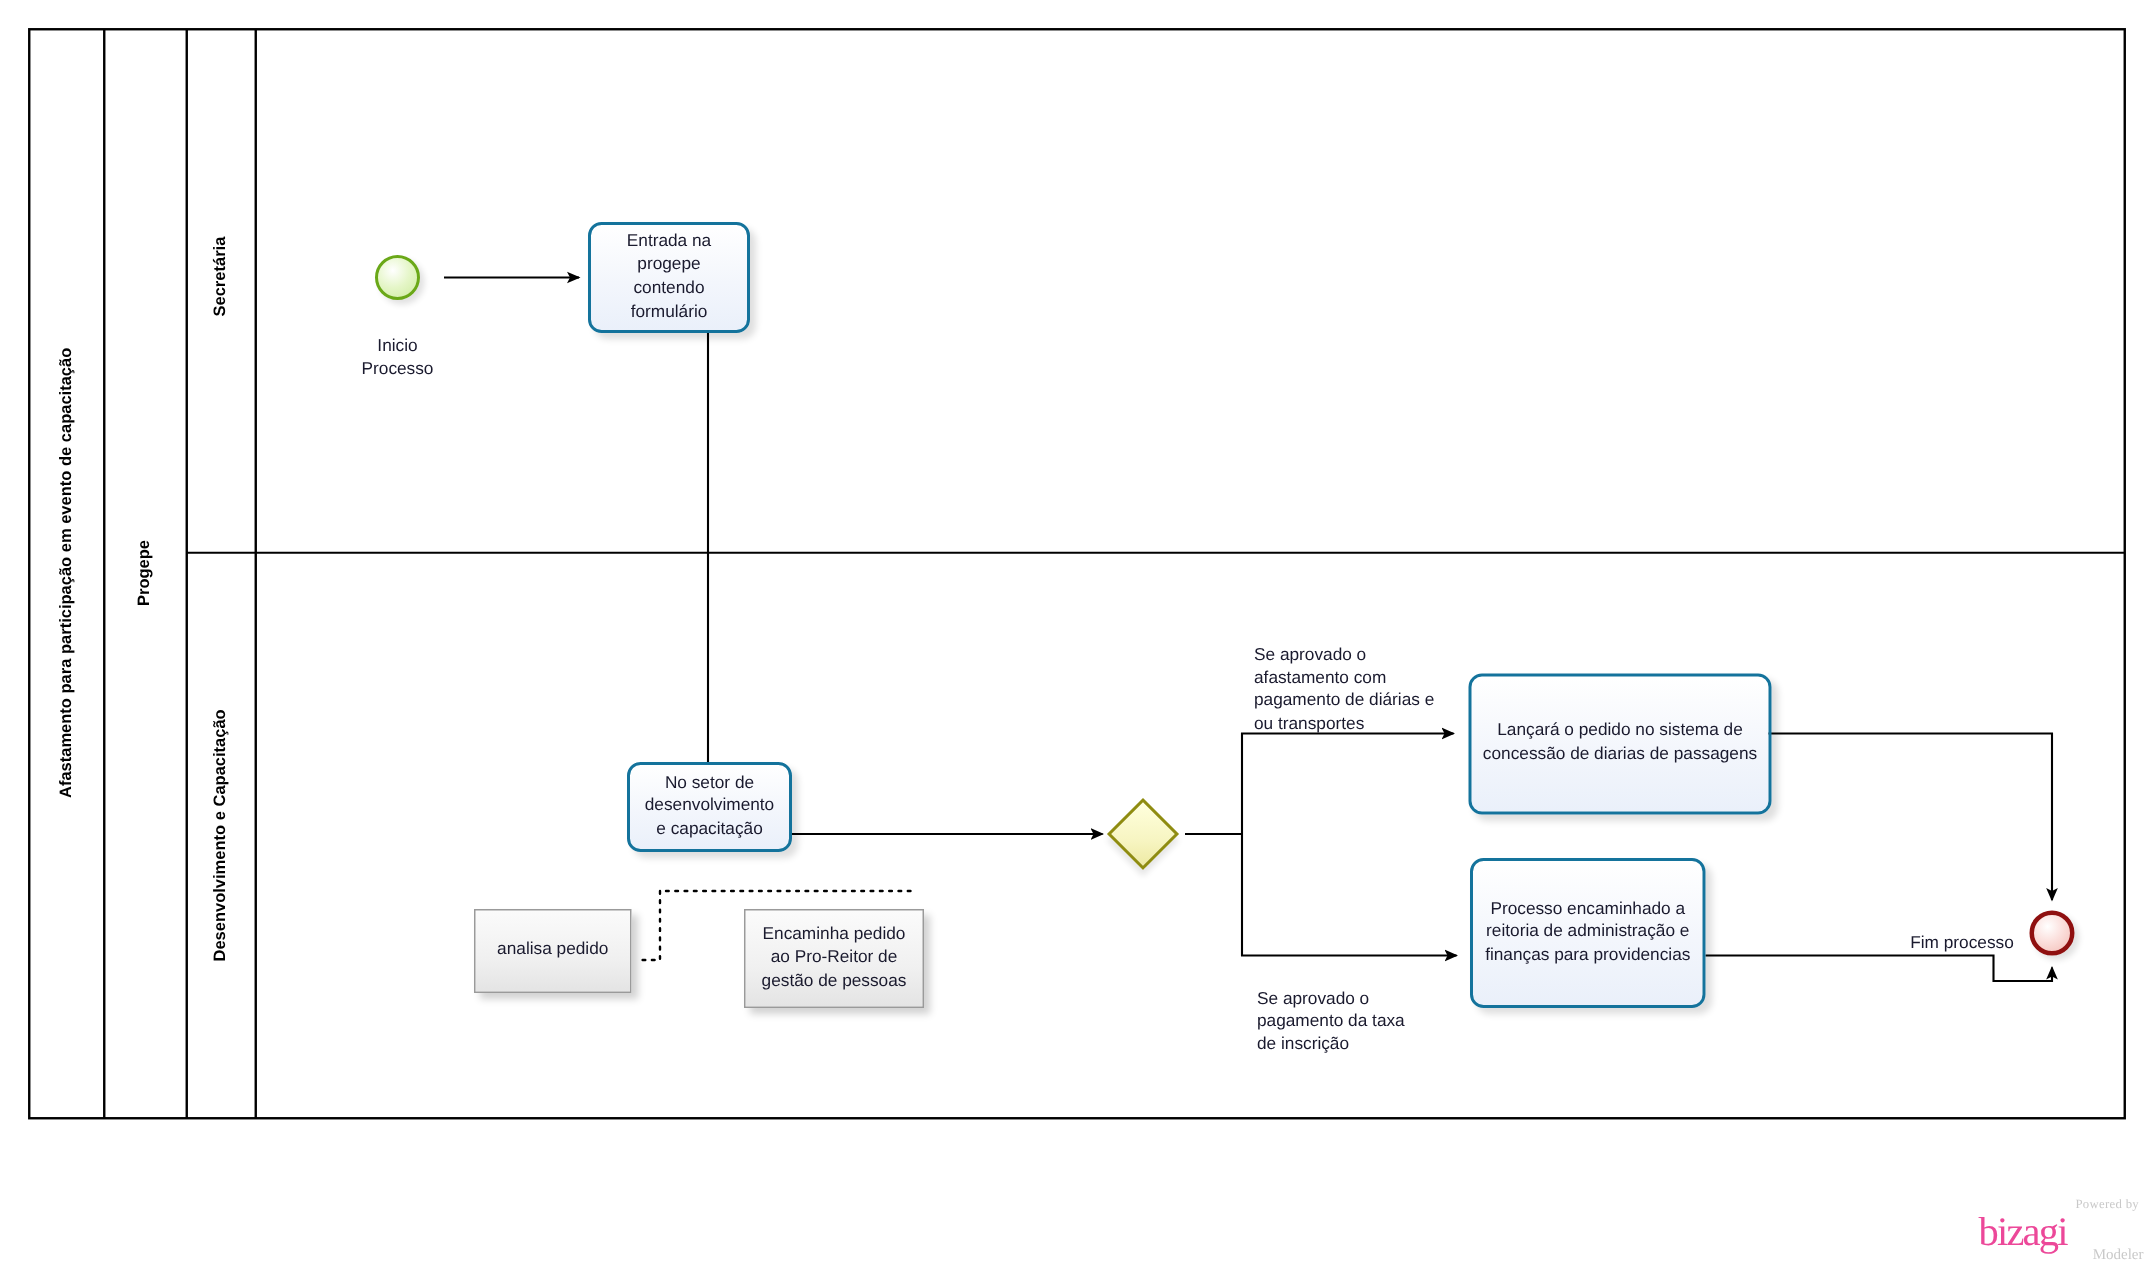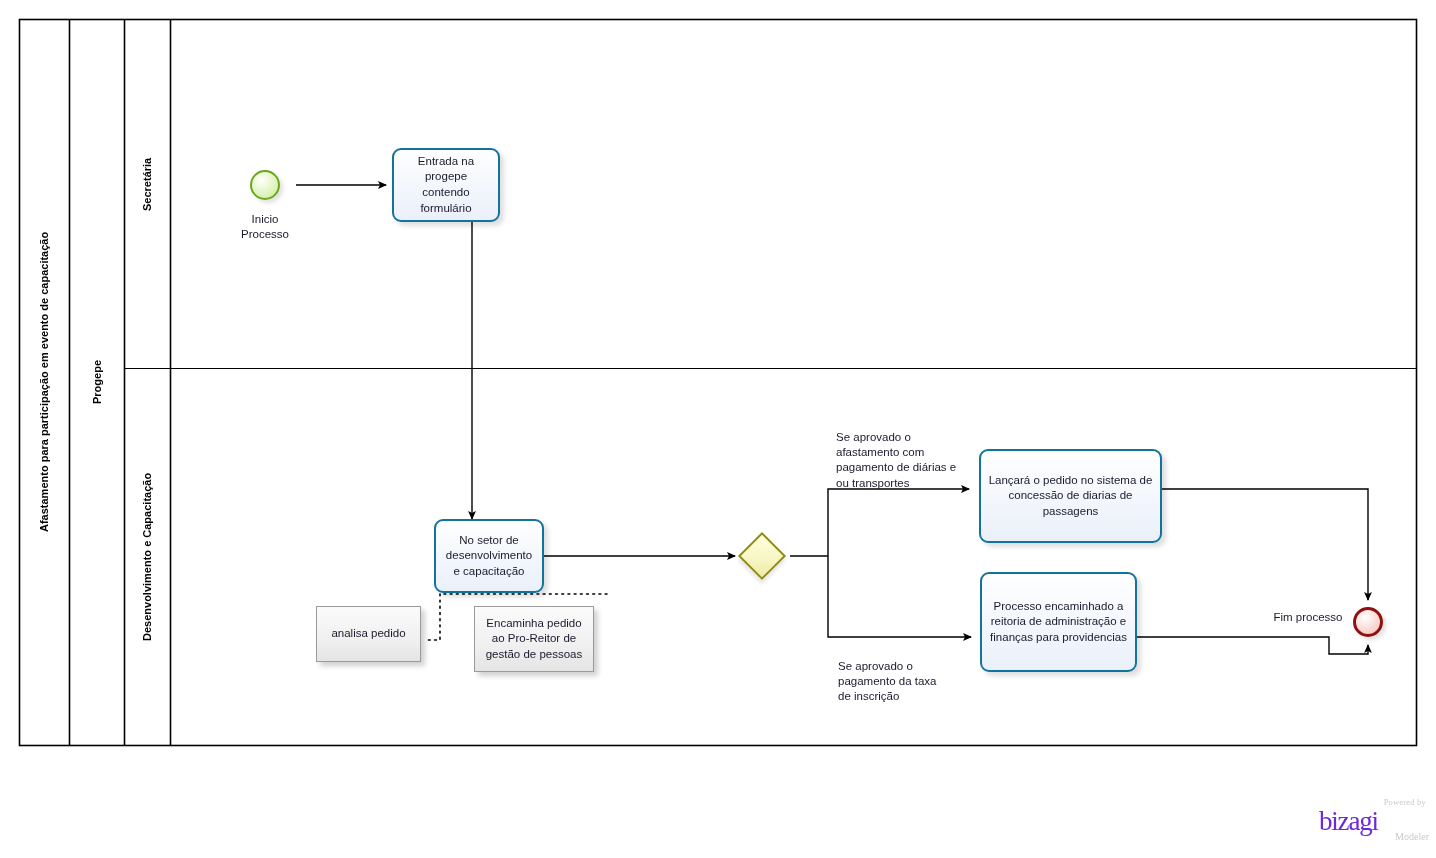--- a/index.html
+++ b/index.html
@@ -92,20 +92,21 @@
     background: radial-gradient(circle at 38% 32%, #ffffff 0%, #fbe0dd 45%, #f3bdb6 100%);
     box-shadow: 3px 3px 4px rgba(0,0,0,0.12);
   }
   .event-label {
     position: absolute;
     font-size: 11.5px;
     color: #1a1a2e;
     text-align: center;
     line-height: 1.3;
     white-space: pre-line;
+    margin-top: 12px;
   }
   
   .gateway {
     position: absolute;
     width: 34px; height: 34px;
     background: linear-gradient(135deg, #ffffdd 0%, #f7f5c2 60%, #eeeaa4 100%);
     border: 2px solid #8f8c10;
     transform: rotate(45deg);
     box-sizing: border-box;
     box-shadow: 3px 3px 4px rgba(0,0,0,0.10);
@@ -130,21 +131,21 @@
   }
   .logo .powered {
     font-size: 8.5px;
     color: #c9c9c9;
     letter-spacing: .2px;
     line-height: 1;
     padding-right: 3px;
   }
   .logo .word {
     font-size: 27px;
-    color: #6d28d9;
+    color: #ec4899;
     font-weight: 500;
     letter-spacing: -1.2px;
     line-height: 1.05;
     text-align: left;
     padding-left: 2px;
   }
   .logo .sub {
     font-size: 10px;
     color: #c9c9c9;
     line-height: 1;
@@ -206,37 +207,37 @@
 </div>
 
 <div class="event start" style="left:250px; top:170px;"></div>
 <div class="event-label" style="left:215px; top:212px; width:100px;">Inicio
 Processo</div>
 
 <div class="task" style="left:392px; top:148px; width:108px; height:74px;">
   <span>Entrada na progepe contendo formulário</span>
 </div>
 
-<div class="task" style="left:418px; top:519px; width:110px; height:74px;margin-left:16px;">
+<div class="task" style="left:418px; top:508px; width:110px; height:60px;">
   <span>No setor de desenvolvimento e capacitação</span>
 </div>
 
-<div class="task" style="left:979px; top:449px; width:183px; height:94px;">
+<div class="task" style="left:979px; top:449px; width:202px; height:94px;">
   <span>Lançará o pedido no sistema de concessão de diarias de passagens</span>
 </div>
 
 <div class="task" style="left:980px; top:572px; width:157px; height:100px;">
   <span>Processo encaminhado a reitoria de administração e finanças para providencias</span>
 </div>
 
 <div class="note" style="left:316px; top:606px; width:105px; height:56px;justify-content:center;">
   <span>analisa pedido</span>
 </div>
 
-<div class="note" style="left:474px; top:606px; width:120px; height:66px;">
+<div class="note" style="left:496px; top:606px; width:120px; height:66px;">
   <span>Encaminha pedido ao Pro-Reitor de gestão de pessoas</span>
 </div>
 
 <div class="gateway" style="left:745px; top:539px;"></div>
 
 <div class="flow-label" style="left:836px; top:430px; width:150px;">Se aprovado o
 afastamento com
 pagamento de diárias e
 ou transportes</div>
 

